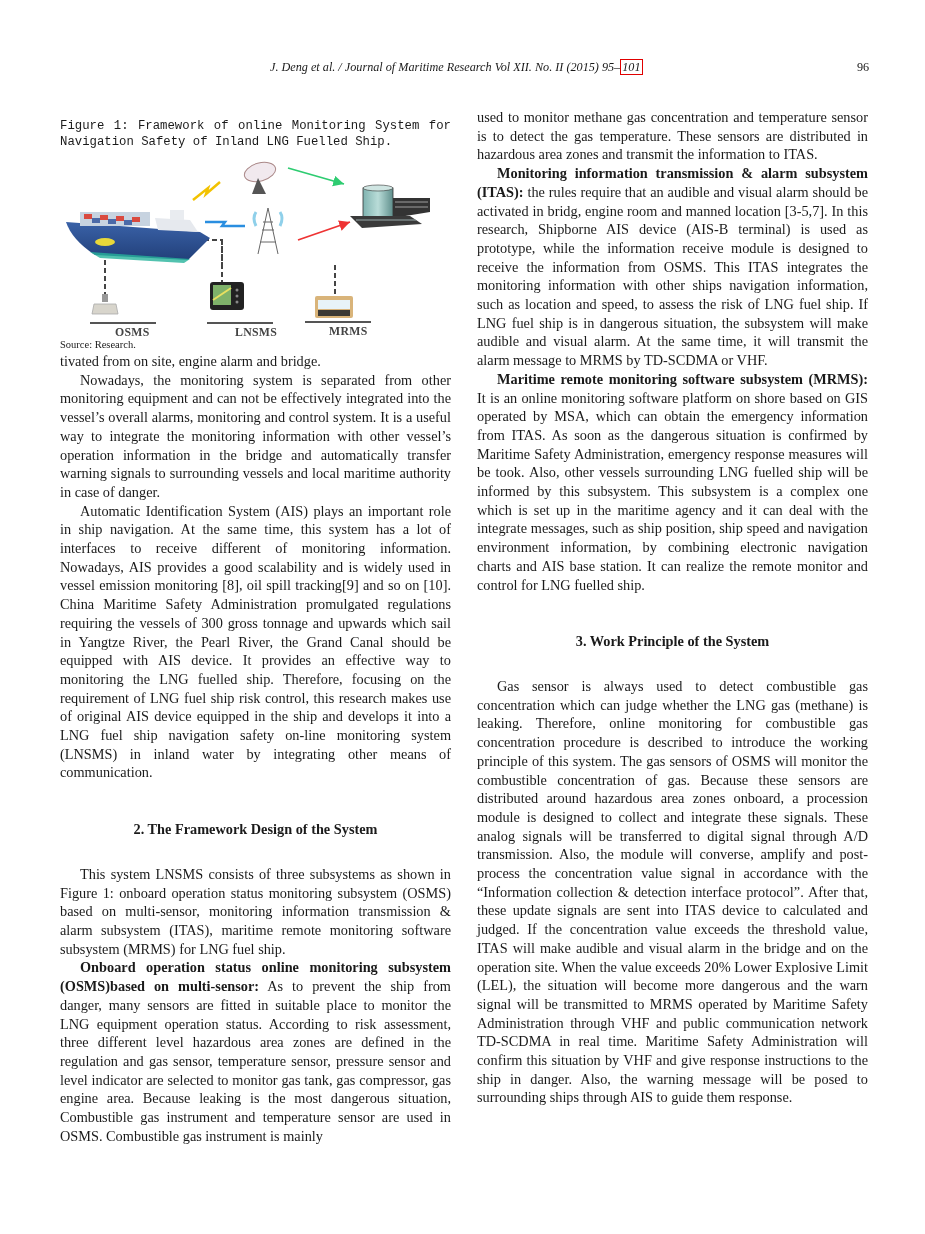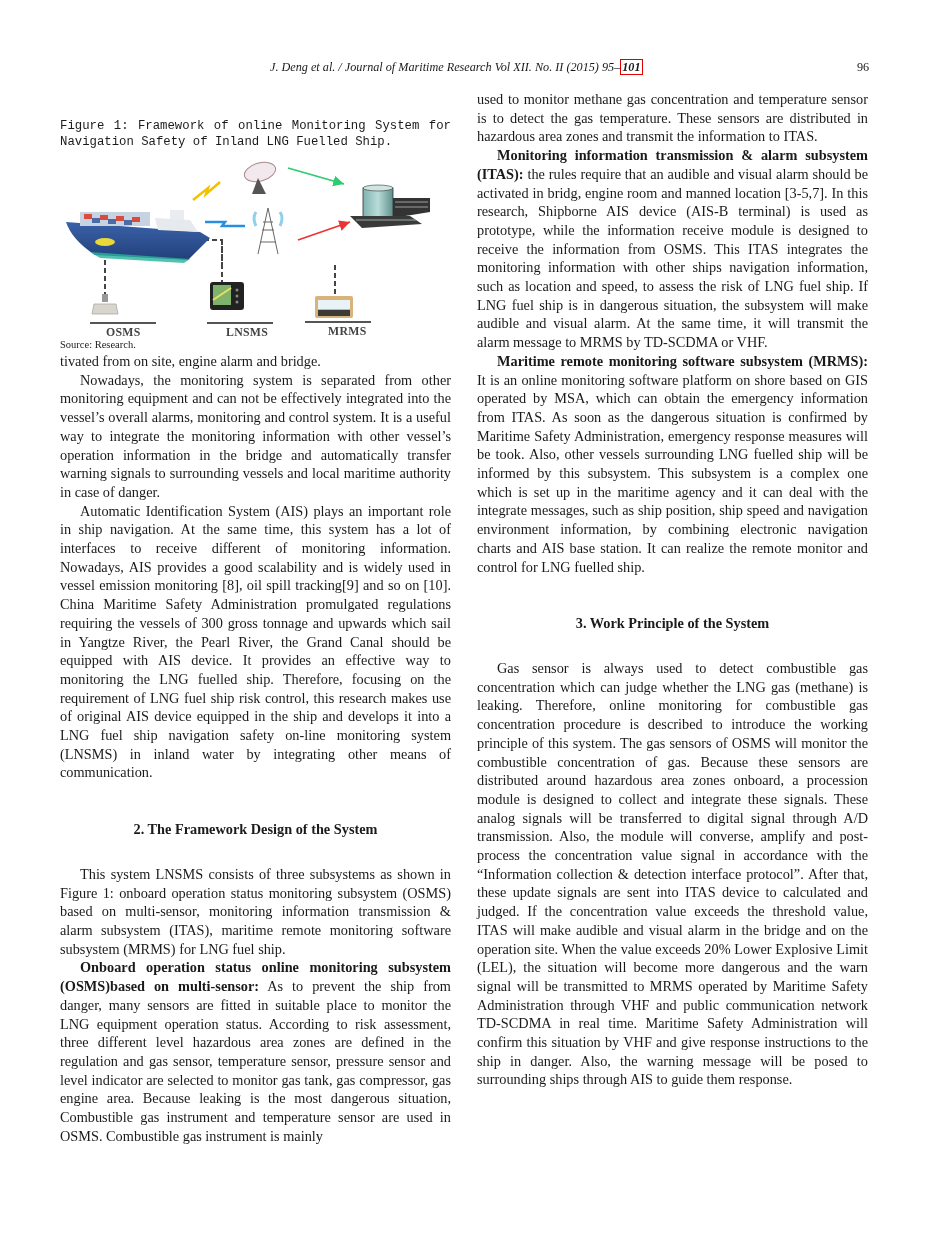--- a/index.html
+++ b/index.html
@@ -1,37 +1,37 @@
 <!DOCTYPE html>
 <html><head>
 <meta charset="utf-8">
 <style>
   html, body { margin: 0; padding: 0; background: #ffffff; }
   body { width: 925px; height: 1234px; position: relative; overflow: hidden;
          font-family: "Liberation Serif", "DejaVu Serif", serif; color: #1a1a1a; }
   .running-header { position: absolute; top: 58px; left: 0; width: 925px; height: 20px; font-size: 12.2px; }
   .running-header .title { position: absolute; left: 270px; top: 2px; font-style: italic; white-space: nowrap; }
-  .running-header .pageref { border: 1.5px solid #e00000; padding: 0 1px; font-style: italic; font-weight: bold; }
+  .running-header .pageref { border: 1.5px solid #e00000; padding: 0 1px; font-style: italic; }
   .running-header .pagenum { position: absolute; left: 857px; top: 2px; }
 
   .col { position: absolute; top: 90px; width: 391px; font-size: 14.3px; line-height: 18.7px; text-align: justify; hyphens: manual; }
   .col.left { left: 60px; }
-  .col.right { left: 477px; }
+  .col.right { left: 477px; margin-top: 18px; }
   .col p { margin: 0; }
   .col p.indent { text-indent: 20px; }
   .col b { font-weight: bold; }
 
   .fig-caption { font-size: 12.3px; line-height: 16px; margin-top: 10px; margin-bottom: 0; }
   .figure { position: relative; width: 391px; height: 178px; margin-top: 10px; }
   .fig-source { font-size: 10.5px; line-height: 14px; margin-top: 6px; }
   .after-fig { margin-top: 32px; }
 
   .section-heading { font-weight: bold; font-size: 14.3px; margin: 38px 0 26px 0 !important; text-align: center; }
 
-  .fig-label { position: absolute; font-size: 11.8px; font-weight: bold; color: #444; letter-spacing: 0.3px; }
+  .fig-label { position: absolute; font-size: 11.8px; font-weight: bold; color: #444; letter-spacing: 0.3px; margin-left: 9px; }
   .fig-base { position: absolute; height: 2px; background: #555; }
 </style>
 </head>
 <body>
 
 <div class="running-header">
   <span class="title"><span>J. Deng et al. / Journal of Maritime Research Vol XII. No. II (2015) 95–</span><span class="pageref">101</span></span>
   <span class="pagenum">96</span>
 </div>
 
@@ -133,21 +133,21 @@
         <rect x="258" y="140" width="32" height="9" fill="#e8f3f8"></rect>
         <rect x="258" y="150" width="32" height="6" fill="#3c3a36"></rect>
       </g>
     </svg>
 
     <div class="fig-base" style="left:30px; top:162px; width:66px;"></div>
     <div class="fig-base" style="left:147px; top:162px; width:66px;"></div>
     <div class="fig-base" style="left:245px; top:161px; width:66px;"></div>
     <span class="fig-label" style="left:46px; top:163px;">OSMS</span>
     <span class="fig-label" style="left:166px; top:163px;">LNSMS</span>
-    <span class="fig-label" style="left:268px; top:162px;">MRMS</span>
+    <span class="fig-label" style="left:260px; top:162px;">MRMS</span>
   </div>
 
   <p class="fig-source">Source:  Research.</p>
 
   <p class="after-fig">tivated from on site, engine alarm and bridge.</p>
   <p class="indent">Nowadays, the monitoring system is separated from other monitoring equipment and can not be effectively integrated into the vessel’s overall alarms, monitoring and control system. It is a useful way to integrate the monitoring information with other vessel’s operation information in the bridge and automatically transfer warning signals to surrounding vessels and local maritime authority in case of danger.</p>
   <p class="indent">Automatic Identification System (AIS) plays an important role in ship navigation.  At the same time, this system has a lot of interfaces to receive different of monitoring information. Nowadays, AIS provides a good scalability and is widely used in vessel emission monitoring [8], oil spill tracking[9] and so on [10]. China Maritime Safety Administration promulgated regulations requiring the vessels of 300 gross tonnage and upwards which sail in Yangtze River, the Pearl River, the Grand Canal should be equipped with AIS device.  It provides an effective way to monitoring the LNG fuelled ship.  Therefore, focusing on the requirement of LNG fuel ship risk control, this research makes use of original AIS device equipped in the ship and develops it into a LNG fuel ship navigation safety on-line monitoring system (LNSMS) in inland water by integrating other means of communication.</p>
 
   <p class="section-heading">2.  The Framework Design of the System</p>
 

